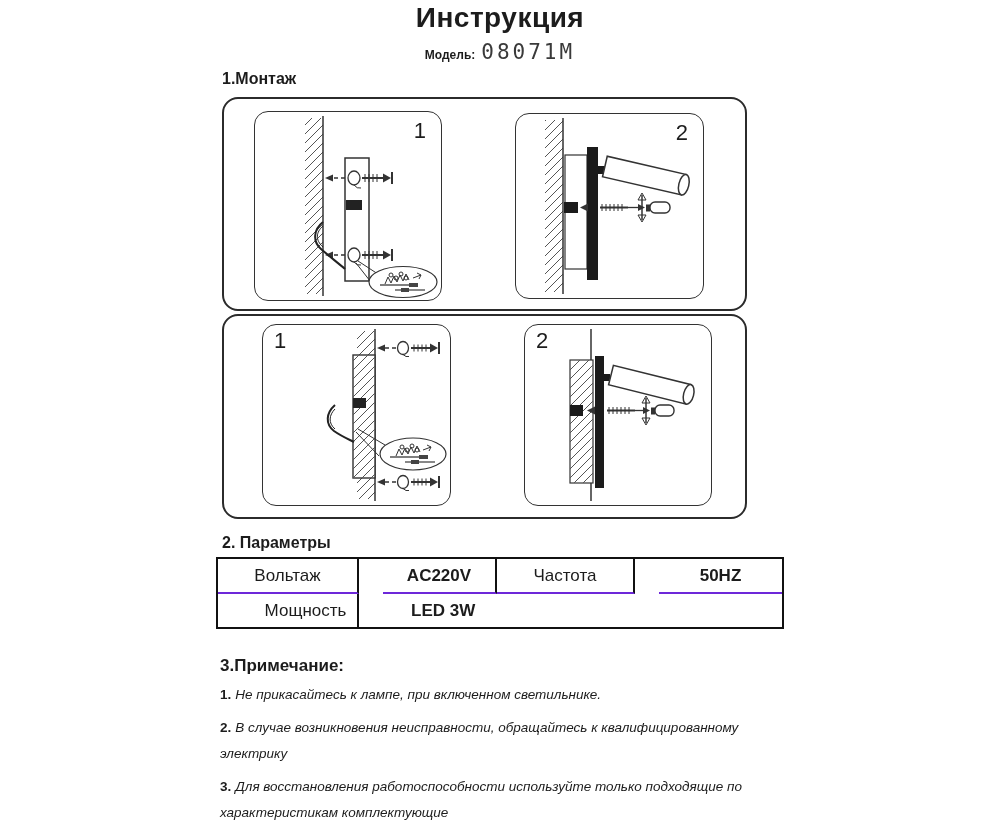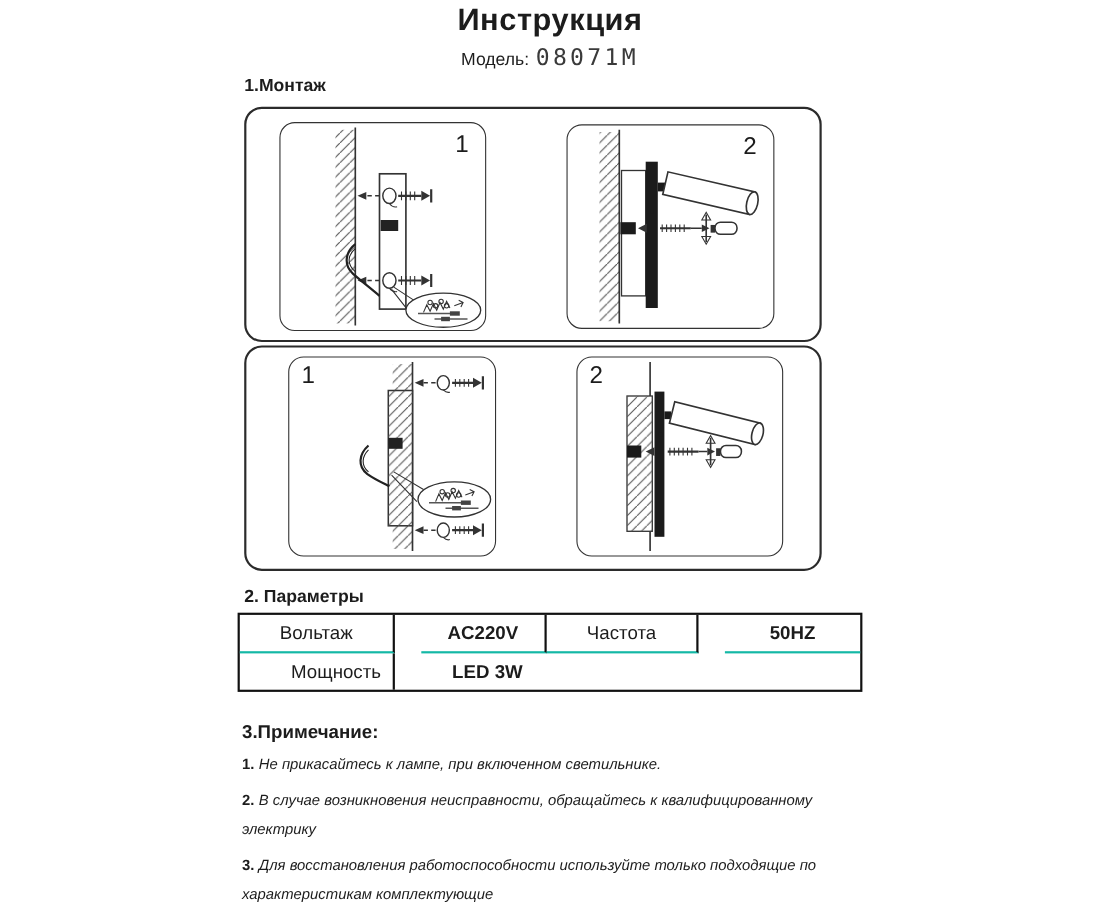--- a/index.html
+++ b/index.html
@@ -3,21 +3,21 @@
 <meta charset="utf-8">
 <style>
   html,body{margin:0;padding:0;background:#fff;}
   body{width:1000px;height:833px;font-family:"Liberation Sans",sans-serif;color:#1c1c1c;}
   .sheet{position:relative;width:1000px;height:833px;background:#fff;overflow:hidden;}
 
   .title{position:absolute;top:2px;left:0;width:100%;text-align:center;
          font-size:28px;font-weight:700;letter-spacing:.5px;}
   .model-line{position:absolute;top:40px;left:0;width:100%;display:flex;
               justify-content:center;align-items:baseline;gap:6px;}
-  .model-label{font-size:16px;font-weight:400;}
+  .model-label{font-size:12px;font-weight:700;}
   .model-value{font-family:"DejaVu Sans Mono",monospace;font-size:21px;
                letter-spacing:3px;color:#3a3a3a;}
 
   .sec-heading{position:absolute;font-weight:700;}
   #h-mount{left:222px;top:70px;font-size:16px;}
   #h-params{left:222px;top:534px;font-size:16px;}
   #h-notes{left:220px;top:656px;font-size:17px;}
 
   .diagram-group{position:absolute;left:222px;width:521px;background:#fff;
                  border:2px solid #2b2b2b;border-radius:16px;}
@@ -30,21 +30,21 @@
   #p2b{left:300px;top:8px;width:186px;height:180px;}
   .diagram-panel svg{position:absolute;left:0;top:0;width:100%;height:100%;}
   .step-label{position:absolute;font-size:22px;line-height:1;color:#1c1c1c;}
   .lbl-tr{top:8px;right:15px;}
   .lbl-tl{top:5px;left:11px;}
 
   .params-table{position:absolute;left:216px;top:557px;
                 display:grid;grid-template-columns:141px 138px 138px 147px;
                 border:2px solid #111;background:#fff;}
   .cell{height:33px;display:flex;align-items:center;justify-content:center;
-        font-size:17px;border-right:2px solid #111;border-bottom:2px solid #14b8a6;}
+        font-size:17px;border-right:2px solid #111;border-bottom:2px solid #6d28d9;}
   .cell.bold{font-weight:700;margin-left:24px;}
   .cell.c-last{border-right:none;}
   .cell.r-last{border-bottom:none;padding-left:36px;}
   .cell.span3{grid-column:2/5;justify-content:flex-start;padding-left:28px;}
 
   .notes{position:absolute;left:220px;top:682px;width:556px;
          font-size:13.5px;line-height:26px;}
   .note{margin-bottom:7px;}
   .note-num{font-weight:700;margin-right:4px;}
   .note-text{white-space:pre-line;font-style:italic;}

